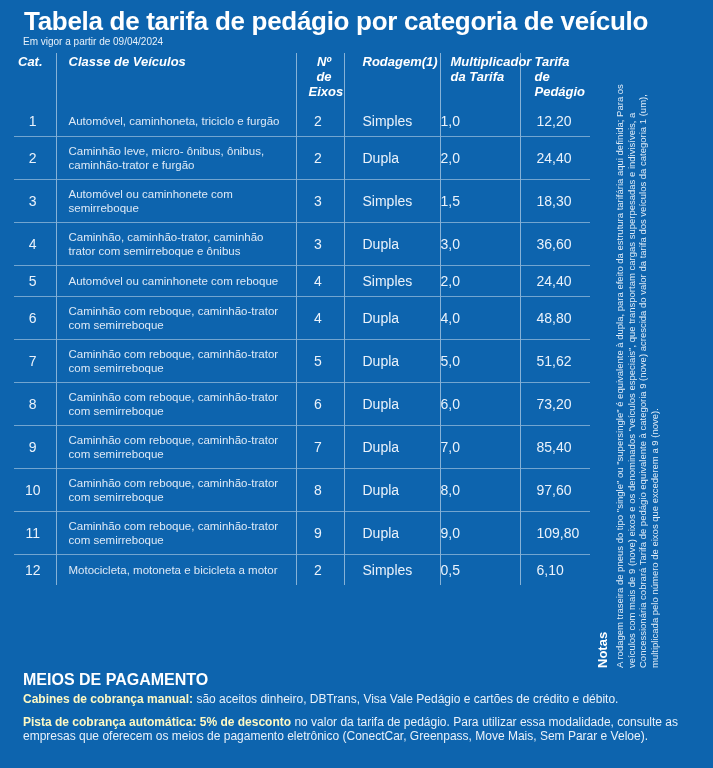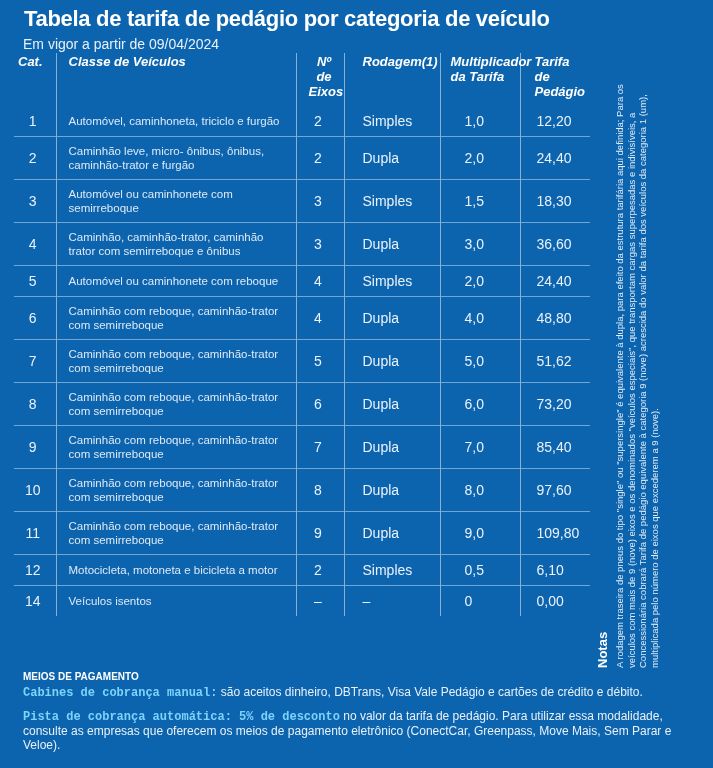--- a/index.html
+++ b/index.html
@@ -6,26 +6,26 @@
   body {
     width: 713px; height: 768px;
     background: #0d64ae;
     font-family: "Liberation Sans", "DejaVu Sans", sans-serif;
     position: relative;
     overflow: hidden;
     color: #ffffff;
   }
   .page-title {
     position: absolute; left: 24px; top: 6px;
-    font-size: 22px; font-weight: bold; letter-spacing: -0.3px;
+    font-size: 26px; font-weight: bold; letter-spacing: -0.3px;
     color: #ffffff; margin: 0;
   }
   .subtitle {
     position: absolute; left: 23px; top: 36px;
-    font-size: 14px; color: #e8f1fa;
+    font-size: 10px; color: #e8f1fa;
   }
   table.tariff {
     position: absolute; left: 14px; top: 53px;
     width: 576px;
     border-collapse: collapse; table-layout: fixed;
   }
   col.w-cat     { width: 42px; }
   col.w-classe  { width: 240px; }
   col.w-eixos   { width: 48px; }
   col.w-rodagem { width: 96px; }
@@ -55,47 +55,47 @@
   th.c-mult    { padding-left: 10px; }
   th.c-tarifa  { padding-left: 14px; }
 
   td.c-cat     { text-align: center; }
   td.c-classe  {
     font-size: 11.5px; line-height: 1.22; color: #dde9f6;
     padding-left: 12px; padding-right: 12px;
   }
   td.c-eixos   { text-align: center; }
   td.c-rodagem { padding-left: 18px; margin-top: 31px; }
-  td.c-mult    { padding-left: 24px; }
+  td.c-mult    { padding-left: 0; }
   td.c-tarifa  { padding-left: 16px; }
 
   .notes {
     position: absolute; left: 302px; top: 301px;
     width: 660px; height: 74px;
     transform: rotate(-90deg);
   }
   .notes-heading {
     font-size: 13px; font-weight: bold; color: #ffffff;
     margin: 0 0 4px 0;
   }
   .note-line {
     font-size: 9.5px; line-height: 11.5px; color: #e0ecf8;
     white-space: nowrap;
   }
 
   .payment { position: absolute; left: 23px; top: 671px; width: 685px; }
   .payment-heading {
-    font-size: 10px; font-weight: bold; color: #ffffff;
+    font-size: 16px; font-weight: bold; color: #ffffff;
     margin: 0 0 3px 0;
   }
   .payment p {
     font-size: 12px; line-height: 1.18; margin: 0 0 9px 0;
     color: #e8f1fa;
   }
-  .payment b { color: #7dd3fc; font-family: Liberation Mono, monospace; }
+  .payment b { color: #fef9c3; }
 </style>
 </head>
 <body>
 
 <h1 class="page-title">Tabela de tarifa de pedágio por categoria de veículo</h1>
 <div class="subtitle">Em vigor a partir de 09/04/2024</div>
 
 <table class="tariff">
   <colgroup>
     <col class="w-cat">
@@ -205,28 +205,20 @@
       <td class="c-tarifa">109,80</td>
     </tr>
     <tr>
       <td class="c-cat">12</td>
       <td class="c-classe">Motocicleta, motoneta e bicicleta a motor</td>
       <td class="c-eixos">2</td>
       <td class="c-rodagem">Simples</td>
       <td class="c-mult">0,5</td>
       <td class="c-tarifa">6,10</td>
     </tr>
-    <tr>
-      <td class="c-cat">14</td>
-      <td class="c-classe">Veículos isentos</td>
-      <td class="c-eixos">–</td>
-      <td class="c-rodagem">–</td>
-      <td class="c-mult">0</td>
-      <td class="c-tarifa">0,00</td>
-    </tr>
   </tbody>
 </table>
 
 <div class="notes">
   <div class="notes-heading">Notas</div>
   <div class="note-line">A rodagem traseira de pneus do tipo "single" ou "supersingle" é equivalente à dupla, para efeito da estrutura tarifária aqui definida; Para os</div>
   <div class="note-line">veículos com mais de 9 (nove) eixos e os denominados "veículos especiais", que transportam cargas superpesadas e indivisíveis, a</div>
   <div class="note-line">Concessionária cobrará Tarifa de pedágio equivalente à categoria 9 (nove) acrescida do valor da tarifa dos veículos da categoria 1 (um),</div>
   <div class="note-line">multiplicada pelo número de eixos que excederem a 9 (nove).</div>
 </div>

